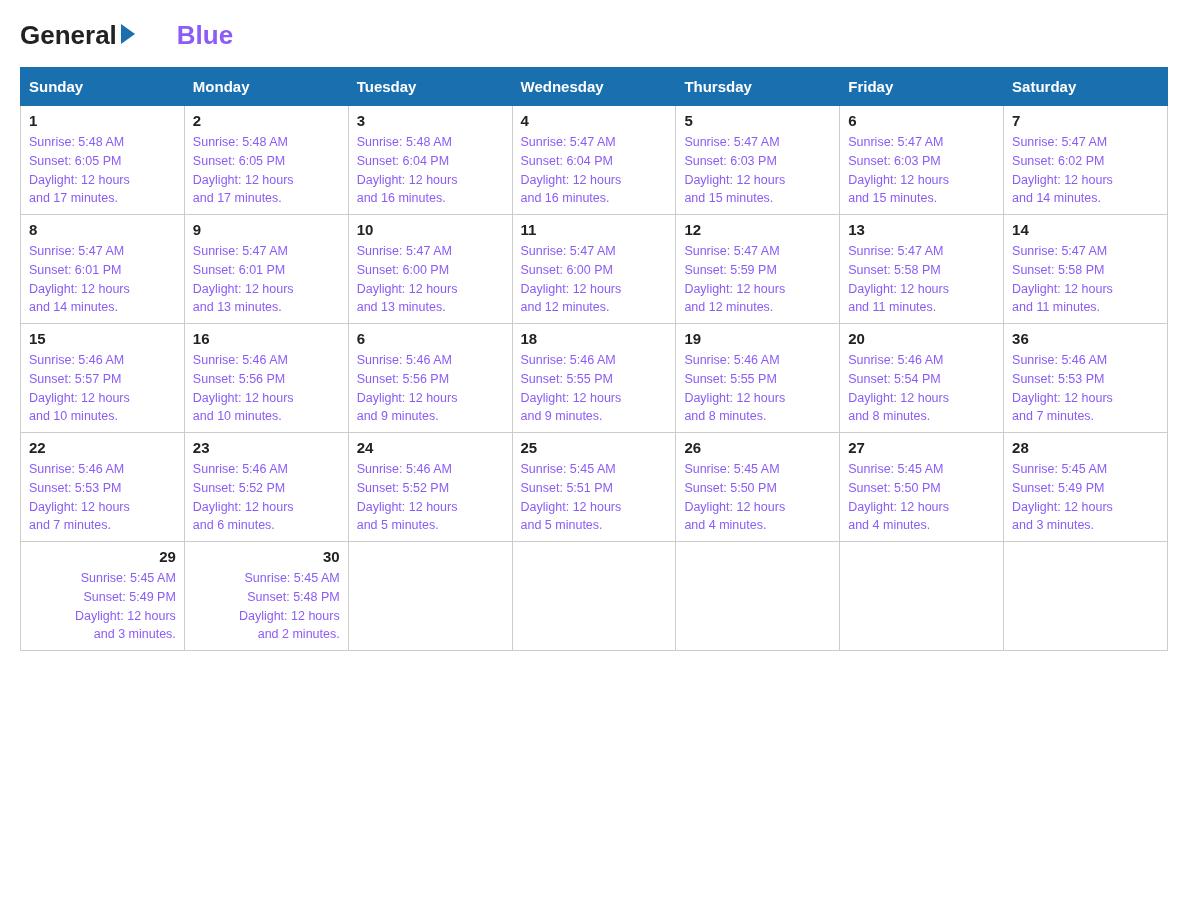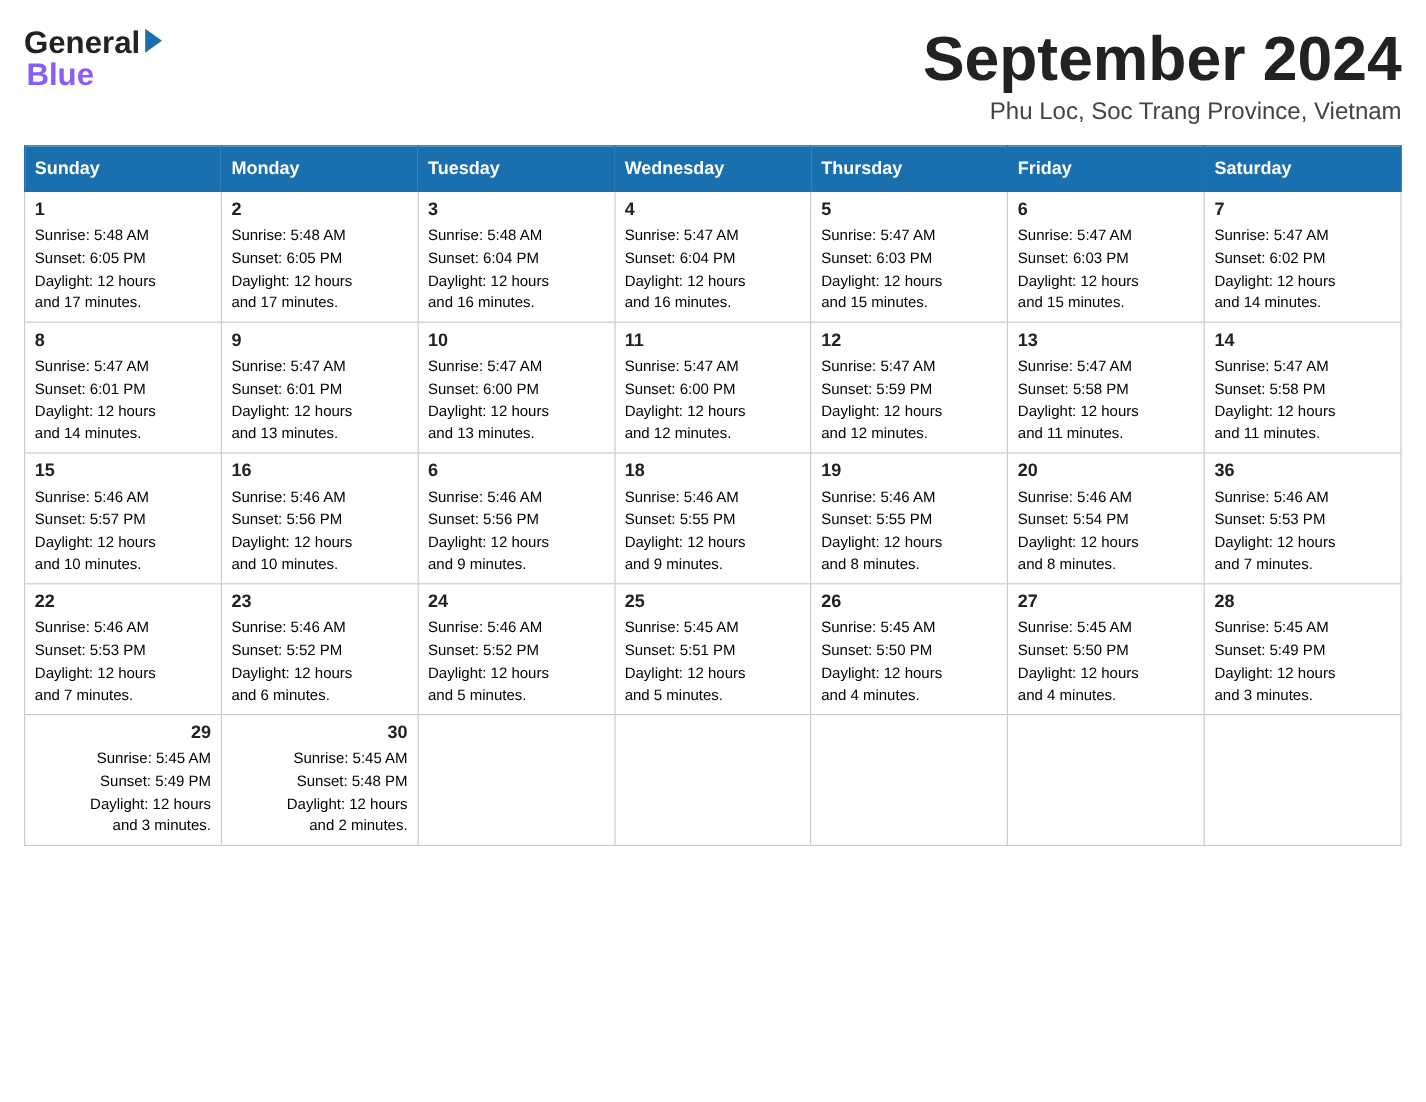--- a/index.html
+++ b/index.html
@@ -11,22 +11,23 @@
       padding: 20px;
     }
     .header {
       display: flex;
       justify-content: space-between;
       align-items: flex-start;
       margin-bottom: 16px;
     }
     .logo {
       display: flex;
-      flex-direction: column;
-      align-items: flex-start;
+      flex-direction: row;
+      align-items: flex-end;
+      gap: 40px;
     }
     .logo-top {
       display: flex;
       align-items: center;
     }
     .logo-general {
       font-size: 26px;
       font-weight: bold;
       color: #222;
       font-family: Arial, sans-serif;
@@ -81,21 +82,21 @@
       width: 14.28%;
     }
     .day-number {
       font-size: 15px;
       font-weight: bold;
       color: #222;
       margin-bottom: 4px;
     }
     .day-info {
       font-size: 12.5px;
-      color: #000000;
+      color: #8b5cf6;
       line-height: 1.5;
     }
     .empty-cell {
       background: #fff;
     }
     .week-row td {
       height: 100px;
     }
     .last-row td {
       height: 90px;
@@ -105,24 +106,20 @@
 </head>
 <body>
 
 <div class="header">
   <div class="logo">
     <div class="logo-top">
       <span class="logo-general">General</span>
       <div class="logo-triangle"></div>
     </div>
     <span class="logo-blue">Blue</span>
-  </div>
-  <div class="title-section">
-    <div class="month-title">September 2024</div>
-    <div class="location-title">Phu Loc, Soc Trang Province, Vietnam</div>
   </div>
 </div>
 
 <table class="calendar">
   <thead>
     <tr>
     <th>Sunday</th>
         <th>Monday</th>
         <th>Tuesday</th>
         <th>Wednesday</th>

